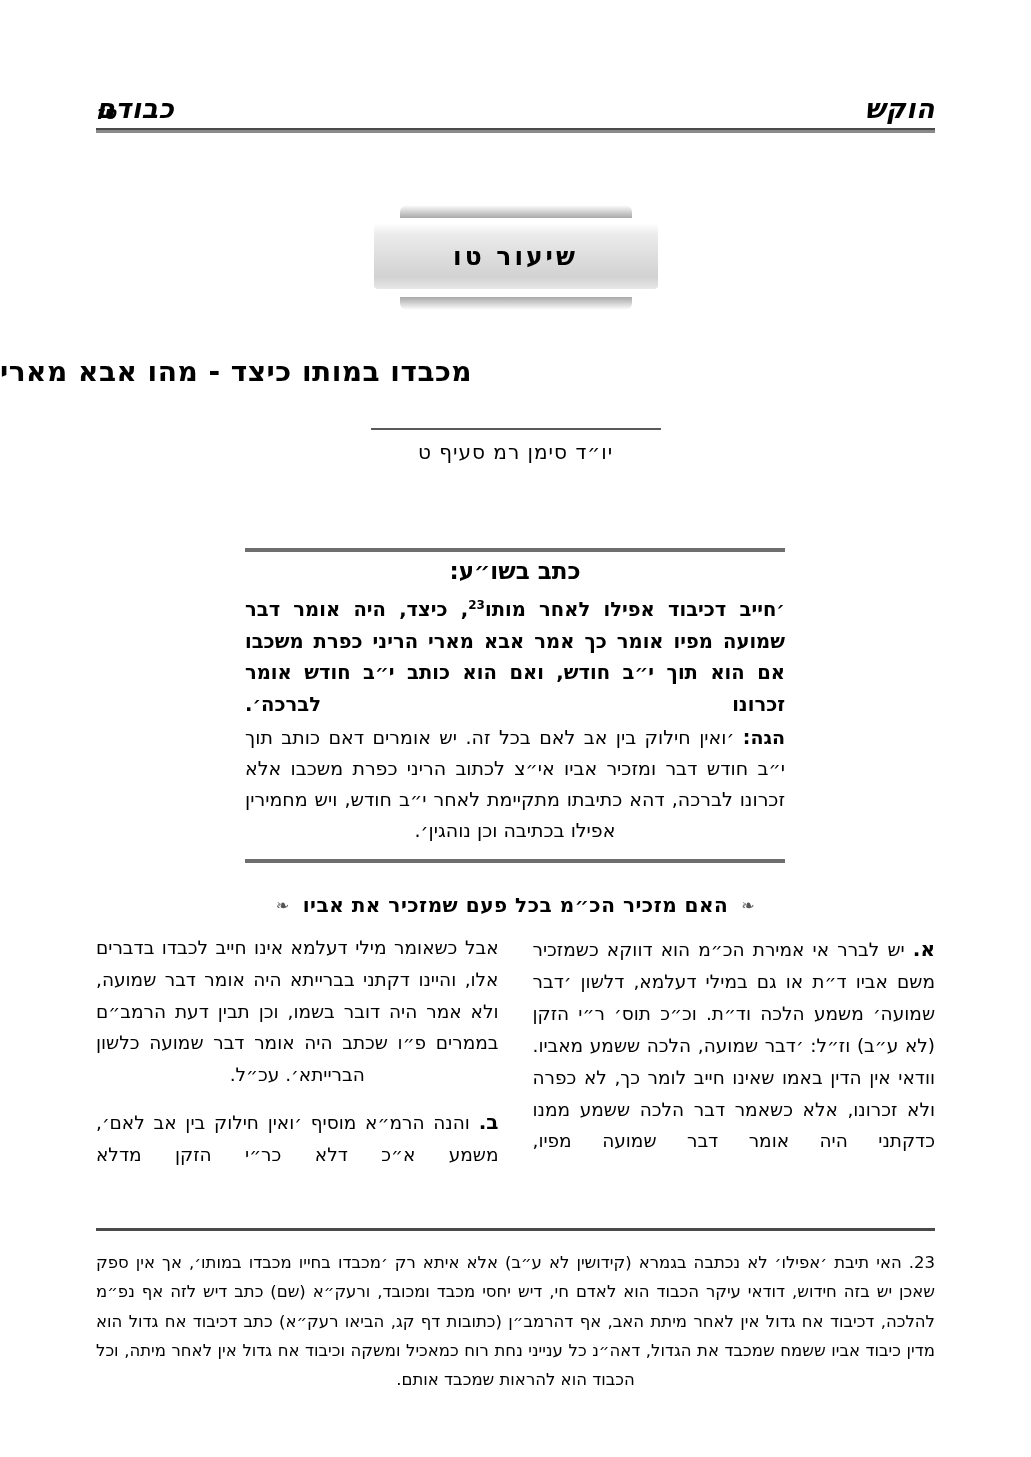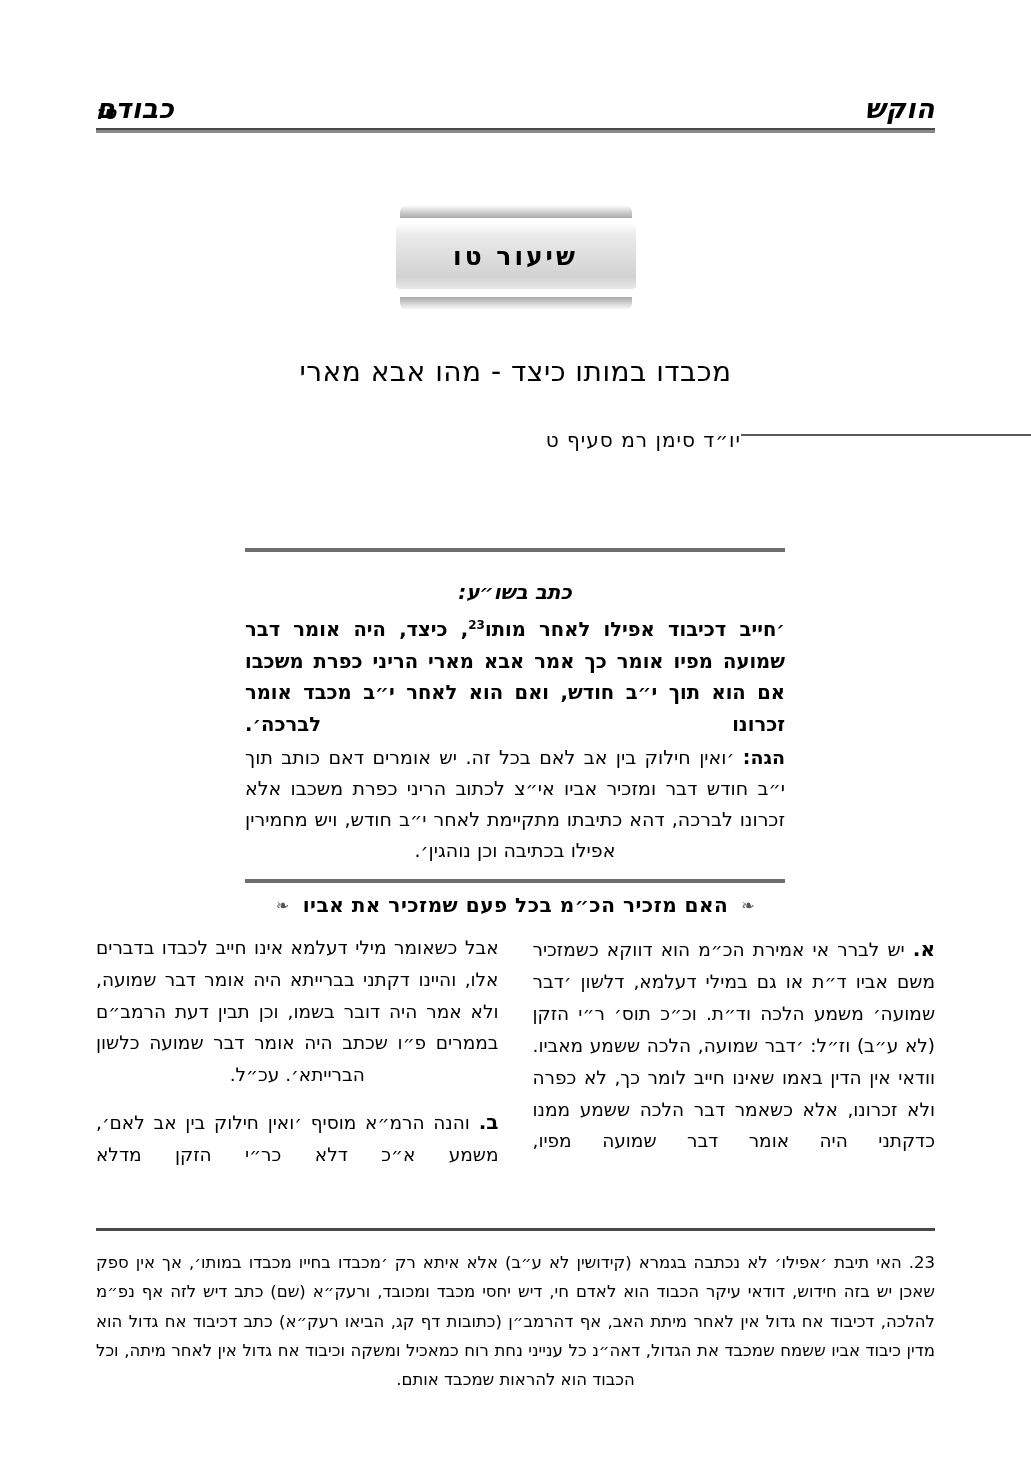--- a/index.html
+++ b/index.html
@@ -80,51 +80,51 @@
     height: 13px;
     border-radius: 7px 7px 0 0;
     background: linear-gradient(to bottom, #ffffff 0%, #cfcfcf 55%, #a9a9a9 100%);
   }
   .banner-bar.bottom {
     border-radius: 0 0 7px 7px;
     background: linear-gradient(to bottom, #a9a9a9 0%, #cfcfcf 45%, #ffffff 100%);
     margin-top: 8px;
   }
   .banner-box {
-    width: 240px;
+    width: 284px;
     height: 66px;
     margin-top: 5px;
     display: flex;
     align-items: center;
     justify-content: center;
     background: linear-gradient(to bottom, #ffffff 0%, #ebebeb 18%, #dcdcdc 55%, #d2d2d2 82%, #e8e8e8 100%);
     border-radius: 4px;
   }
   .banner-text {
     font-size: 25px;
     font-weight: bold;
     letter-spacing: 3px;
   }
 
   
   .title-main {
     position: absolute;
     top: 355px;
     left: 0; right: 0;
-    text-align: center;
+    text-align: left;
     font-size: 28px;
-    font-weight: normal;
+    font-weight: bold;
     letter-spacing: 0.5px;
   }
   .subtitle-wrap {
     position: absolute;
     top: 428px;
     left: 0; right: 0;
     display: flex;
-    flex-direction: row;
+    flex-direction: column;
     align-items: center;
   }
   .subtitle-rule {
     width: 290px;
     height: 2px;
     background: #5a5a5a;
     margin-bottom: 10px;
   }
   .subtitle-text {
     font-size: 20px;
@@ -138,25 +138,24 @@
     right: 246px;
     width: 540px;
   }
   .quote-rule {
     height: 4px;
     background: #6e6e6e;
   }
   .quote-rule.bottom { margin-top: 14px; }
   .quote-head {
     text-align: center;
-    font-size: 20px;
-    font-weight: bold;
-    margin-top: 28px;
+    font-size: 23px;
+    font-weight: bold;
+    margin-top: 6px;
     margin-bottom: 10px;
-    font-style: italic;
   }
   .quote-body {
     font-size: 19.5px;
     font-weight: bold;
     line-height: 1.62;
     text-align: justify;
     text-align-last: justify;
   }
   .quote-body sup {
     font-size: 12px;
@@ -268,21 +267,21 @@
   <div class="title-main">מכבדו במותו כיצד - מהו אבא מארי</div>
   <div class="subtitle-wrap">
     <div class="subtitle-rule"></div>
     <div class="subtitle-text">יו״ד סימן רמ סעיף ט</div>
   </div>
 
   <div class="quote-block">
     <div class="quote-rule"></div>
     <div class="quote-head">כתב בשו״ע:</div>
     <div class="quote-body">
-      <span>׳חייב דכיבוד אפילו לאחר מותו</span><sup>23</sup><span>, כיצד, היה אומר דבר שמועה מפיו אומר כך אמר אבא מארי הריני כפרת משכבו אם הוא תוך י״ב חודש, ואם הוא לאחר י״ב מכבד אומר זכרונו לברכה׳.</span>
+      <span>׳חייב דכיבוד אפילו לאחר מותו</span><sup>23</sup><span>, כיצד, היה אומר דבר שמועה מפיו אומר כך אמר אבא מארי הריני כפרת משכבו אם הוא תוך י״ב חודש, ואם הוא כותב י״ב חודש אומר זכרונו לברכה׳.</span>
     </div>
     <div class="gloss-body">
       <span class="gloss-label">הגה:</span>
       <span>׳ואין חילוק בין אב לאם בכל זה. יש אומרים דאם כותב תוך י״ב חודש דבר ומזכיר אביו אי״צ לכתוב הריני כפרת משכבו אלא זכרונו לברכה, דהא כתיבתו מתקיימת לאחר י״ב חודש, ויש מחמירין אפילו בכתיבה וכן נוהגין׳.</span>
     </div>
     <div class="quote-rule bottom"></div>
   </div>
 
   <div class="section-heading">
     <span class="ornament">❧</span>

